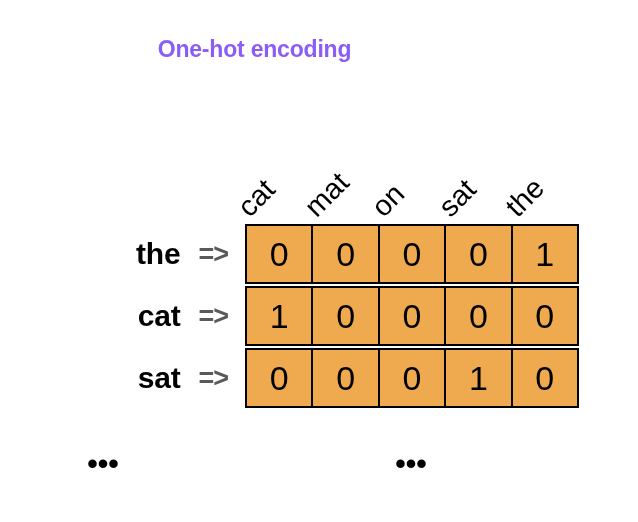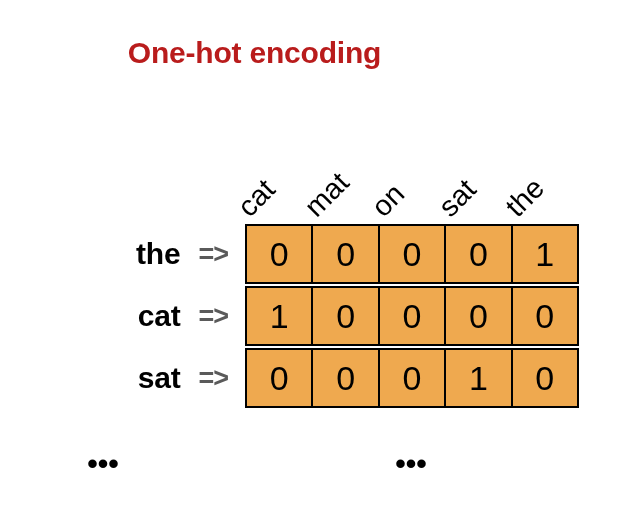--- a/index.html
+++ b/index.html
@@ -16,24 +16,24 @@
     color: #000000;
   }
 
   
   #title {
     position: absolute;
     left: 0;
     top: 36px;
     width: 509px;
     text-align: center;
-    font-size: 30px;
+    font-size: 23px;
     font-weight: bold;
     letter-spacing: -0.2px;
-    color: #b91c1c;
+    color: #8b5cf6;
   }
 
   
   #col-headers {
     position: absolute;
     left: 245px;
     top: 126px;
     width: 334px;
     height: 96px;
   }

